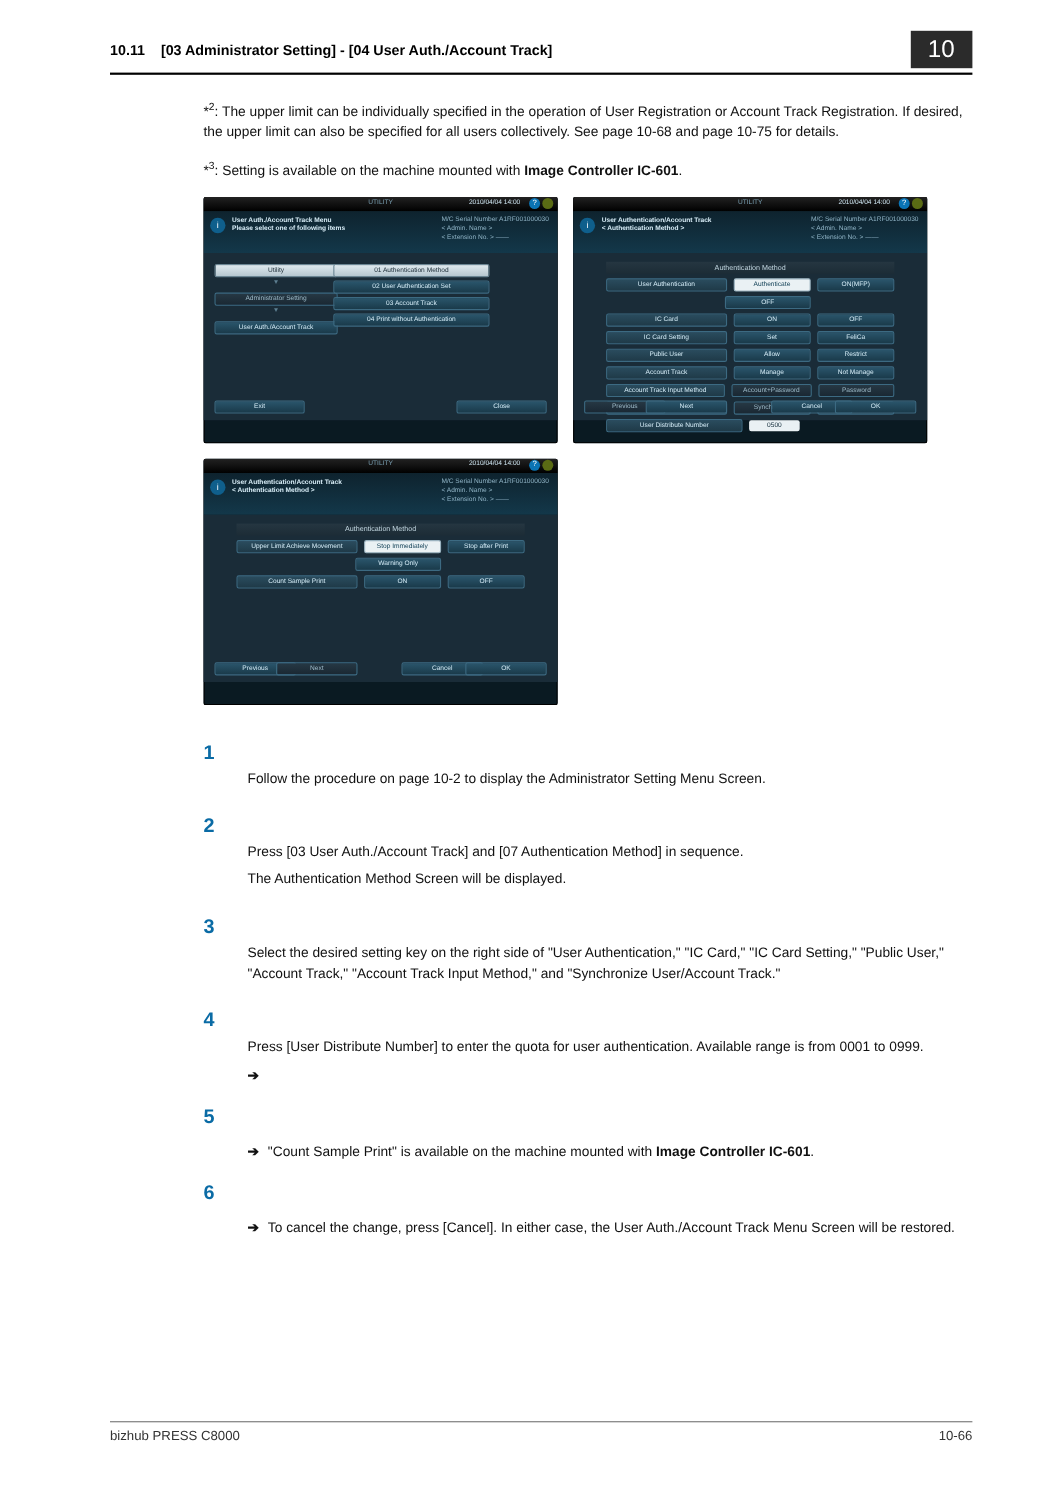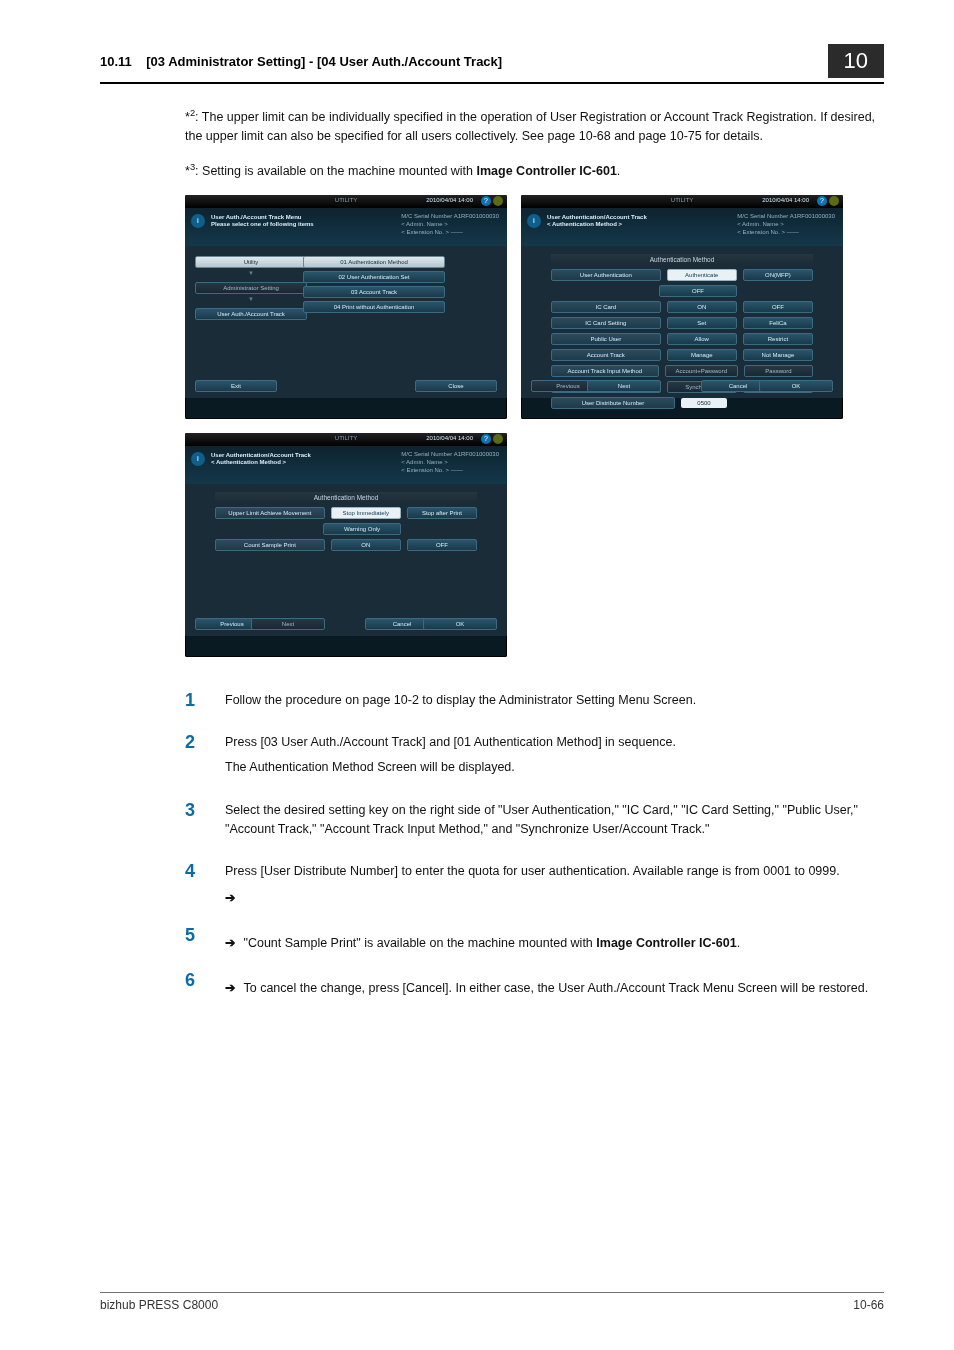--- a/index.html
+++ b/index.html
@@ -8,21 +8,21 @@
     font-family: Arial, Helvetica, sans-serif;
     color: #222;
     background: #fff;
   }
   .page {
     width: 954px;
     min-height: 1350px;
     margin: 0;
     position: relative;
     box-sizing: border-box;
-    padding: 44px 70px 40px 100px;
+    padding: 28px 70px 40px 100px;
   }
   .header-line {
     display: flex;
     align-items: center;
     margin-bottom: 4px;
   }
   .header-title {
     font-size: 13px;
     font-weight: bold;
     flex: 1;
@@ -154,21 +154,21 @@
     margin-top: 20px;
     margin-left: 85px;
   }
   .step {
     display:flex; gap:22px; margin-bottom:18px;
   }
   .step-num {
     font-size: 18px; font-weight:bold; color:#0a6ba5; flex:0 0 18px; line-height:1.1;
   }
   .step-body {
-    font-size: 12.5px; line-height:1.5; color:#111; flex:1;
+    font-size: 12.5px; line-height:1.5; color:#111; flex:1;margin-top:24px;
   }
   .step-body p { margin:0 0 6px 0;}
   .substep {
     display:flex; gap:8px; margin-top:8px;
   }
   .substep .arrow { font-weight:bold; }
   .footer {
     position:absolute; bottom:38px; left:100px; right:70px;
     font-size:12px; color:#333;
     border-top:1px solid #737373; padding-top:5px;
@@ -376,21 +376,21 @@
     <div class="step">
       <div class="step-num">1</div>
       <div class="step-body">
           <p>Follow the procedure on page 10-2 to display the Administrator Setting Menu Screen.</p>
         </div>
     </div>
 
     <div class="step">
       <div class="step-num">2</div>
       <div class="step-body">
-        <p>Press [03 User Auth./Account Track] and [01 Authentication Method] in sequence.</p>
+        <p>Press [03 User Auth./Account Track] and [07 Authentication Method] in sequence.</p>
         <p>The Authentication Method Screen will be displayed.</p>
       </div>
     </div>
 
     <div class="step">
       <div class="step-num">3</div>
       <div class="step-body">
           <p>Select the desired setting key on the right side of "User Authentication," "IC Card," "IC Card Setting," "Public User," "Account Track," "Account Track Input Method," and "Synchronize User/Account Track."</p>
         </div>
     </div>

